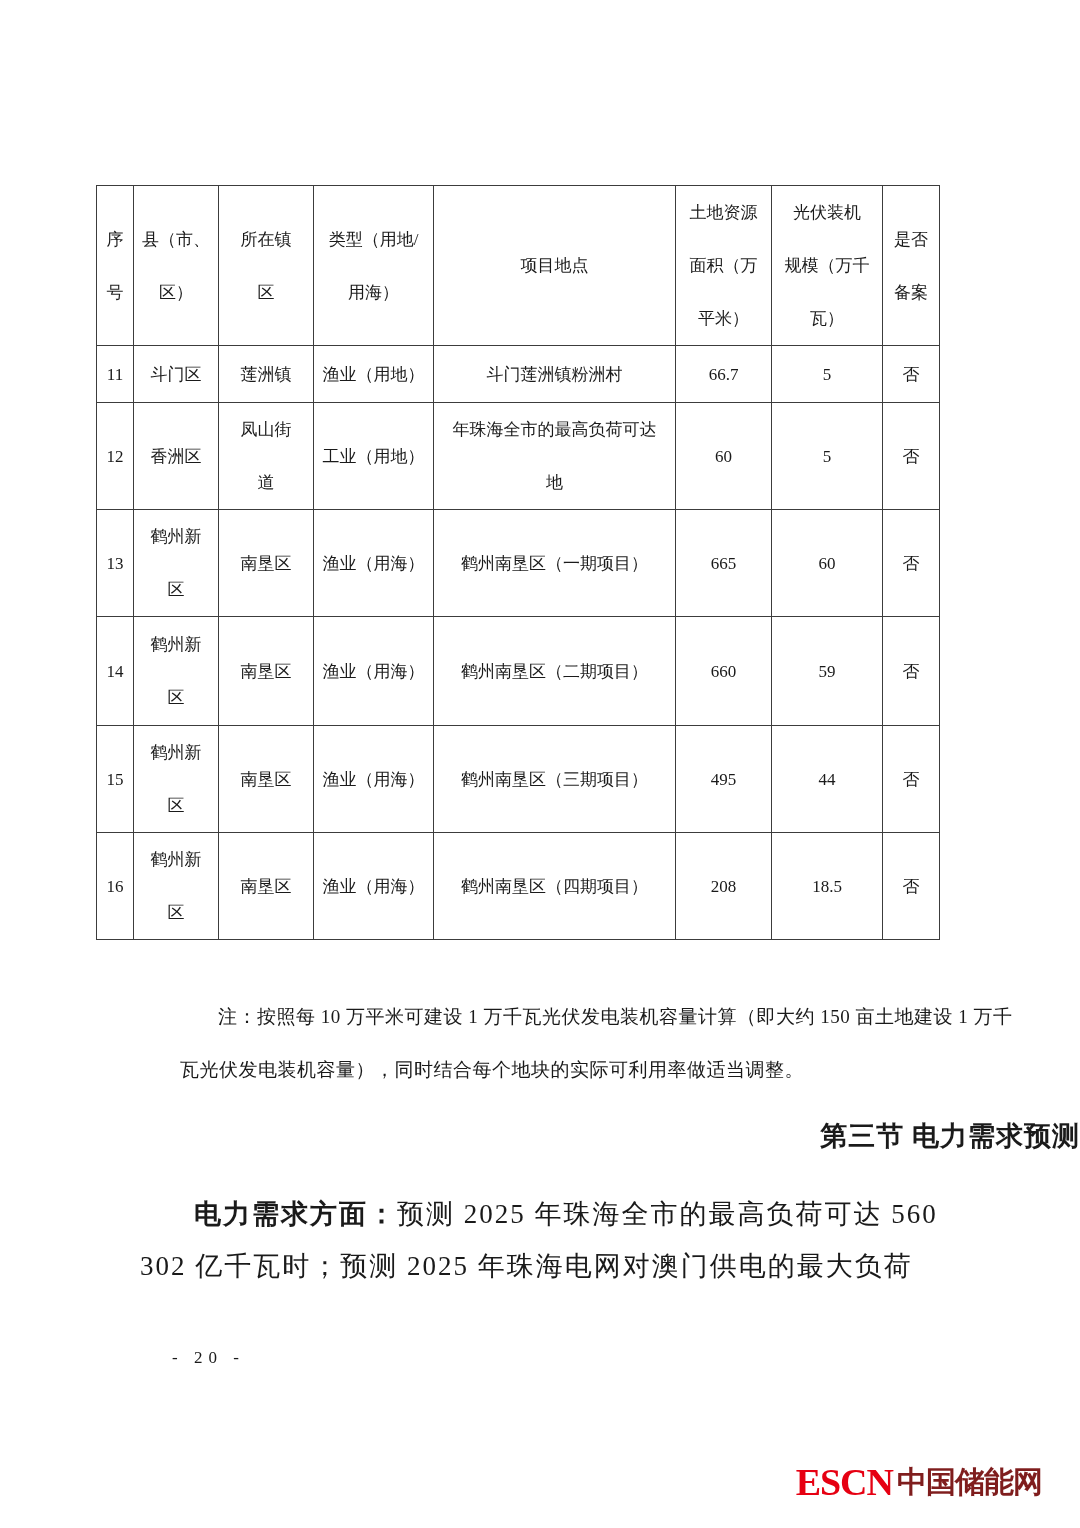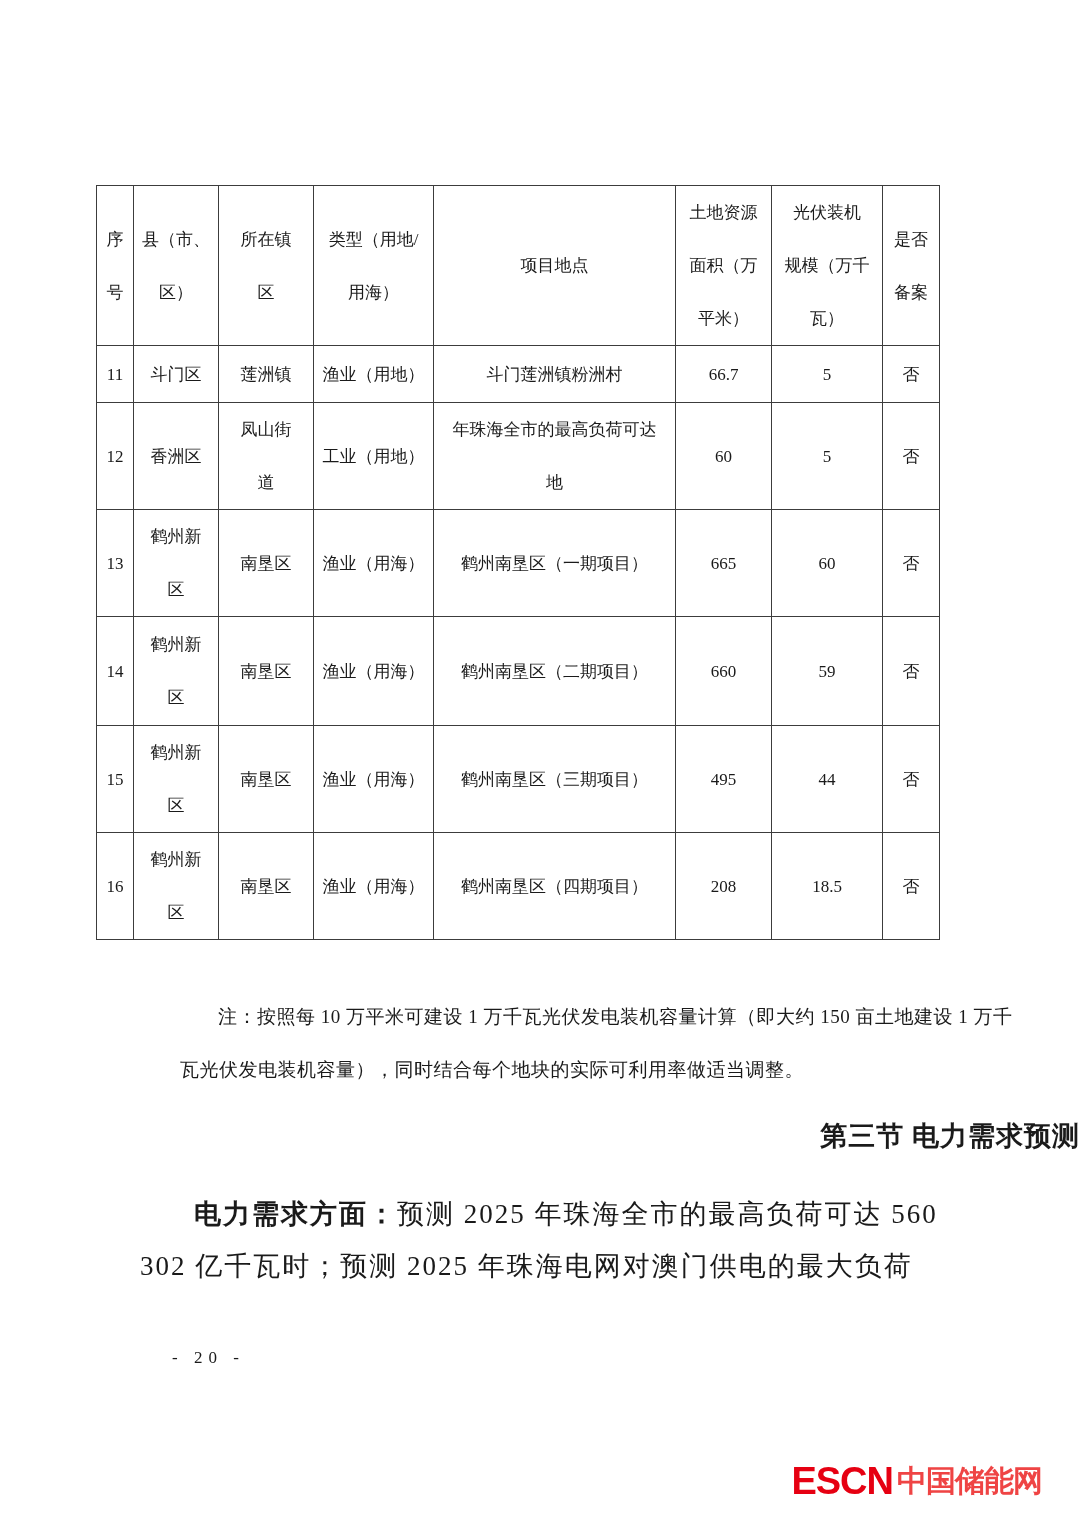--- a/index.html
+++ b/index.html
@@ -69,21 +69,21 @@
   .page-number{
     position:absolute;left:172px;top:1348px;
     font-size:17px;letter-spacing:6px;
   }
   .logo{
     position:absolute;right:38px;top:1460px;
     display:flex;align-items:center;
     white-space:nowrap;
   }
   .logo-en{
-    font-family:Liberation Sans, sans-serif;
+    font-family:Liberation Serif, serif;
     font-weight:bold;font-size:38px;letter-spacing:-1px;
   }
   .logo-cn{
     font-family:"Liberation Sans","DejaVu Sans",sans-serif;
     font-weight:bold;font-size:30px;margin-left:4px;letter-spacing:-1px;
   }
 </style>
 </head>
 <body>
 
@@ -198,16 +198,16 @@
 
   <div class="body-para">
     <div class="body-line indent"><span class="lead">电力需求方面：</span><span>预测 2025 年珠海全市的最高负荷可达 560</span></div>
     <div class="body-line">302 亿千瓦时；预测 2025 年珠海电网对澳门供电的最大负荷</div>
   </div>
 
   <div class="page-number">- 20 -</div>
 
   <div class="logo">
     <span class="logo-en" style="color: rgb(230, 0, 18);">ESCN</span>
-    <span class="logo-cn" style="color: #ef4444;">中国储能网</span>
+    <span class="logo-cn" style="color: #7f1d1d;">中国储能网</span>
   </div>
 
 </div>
 
 </body></html>

